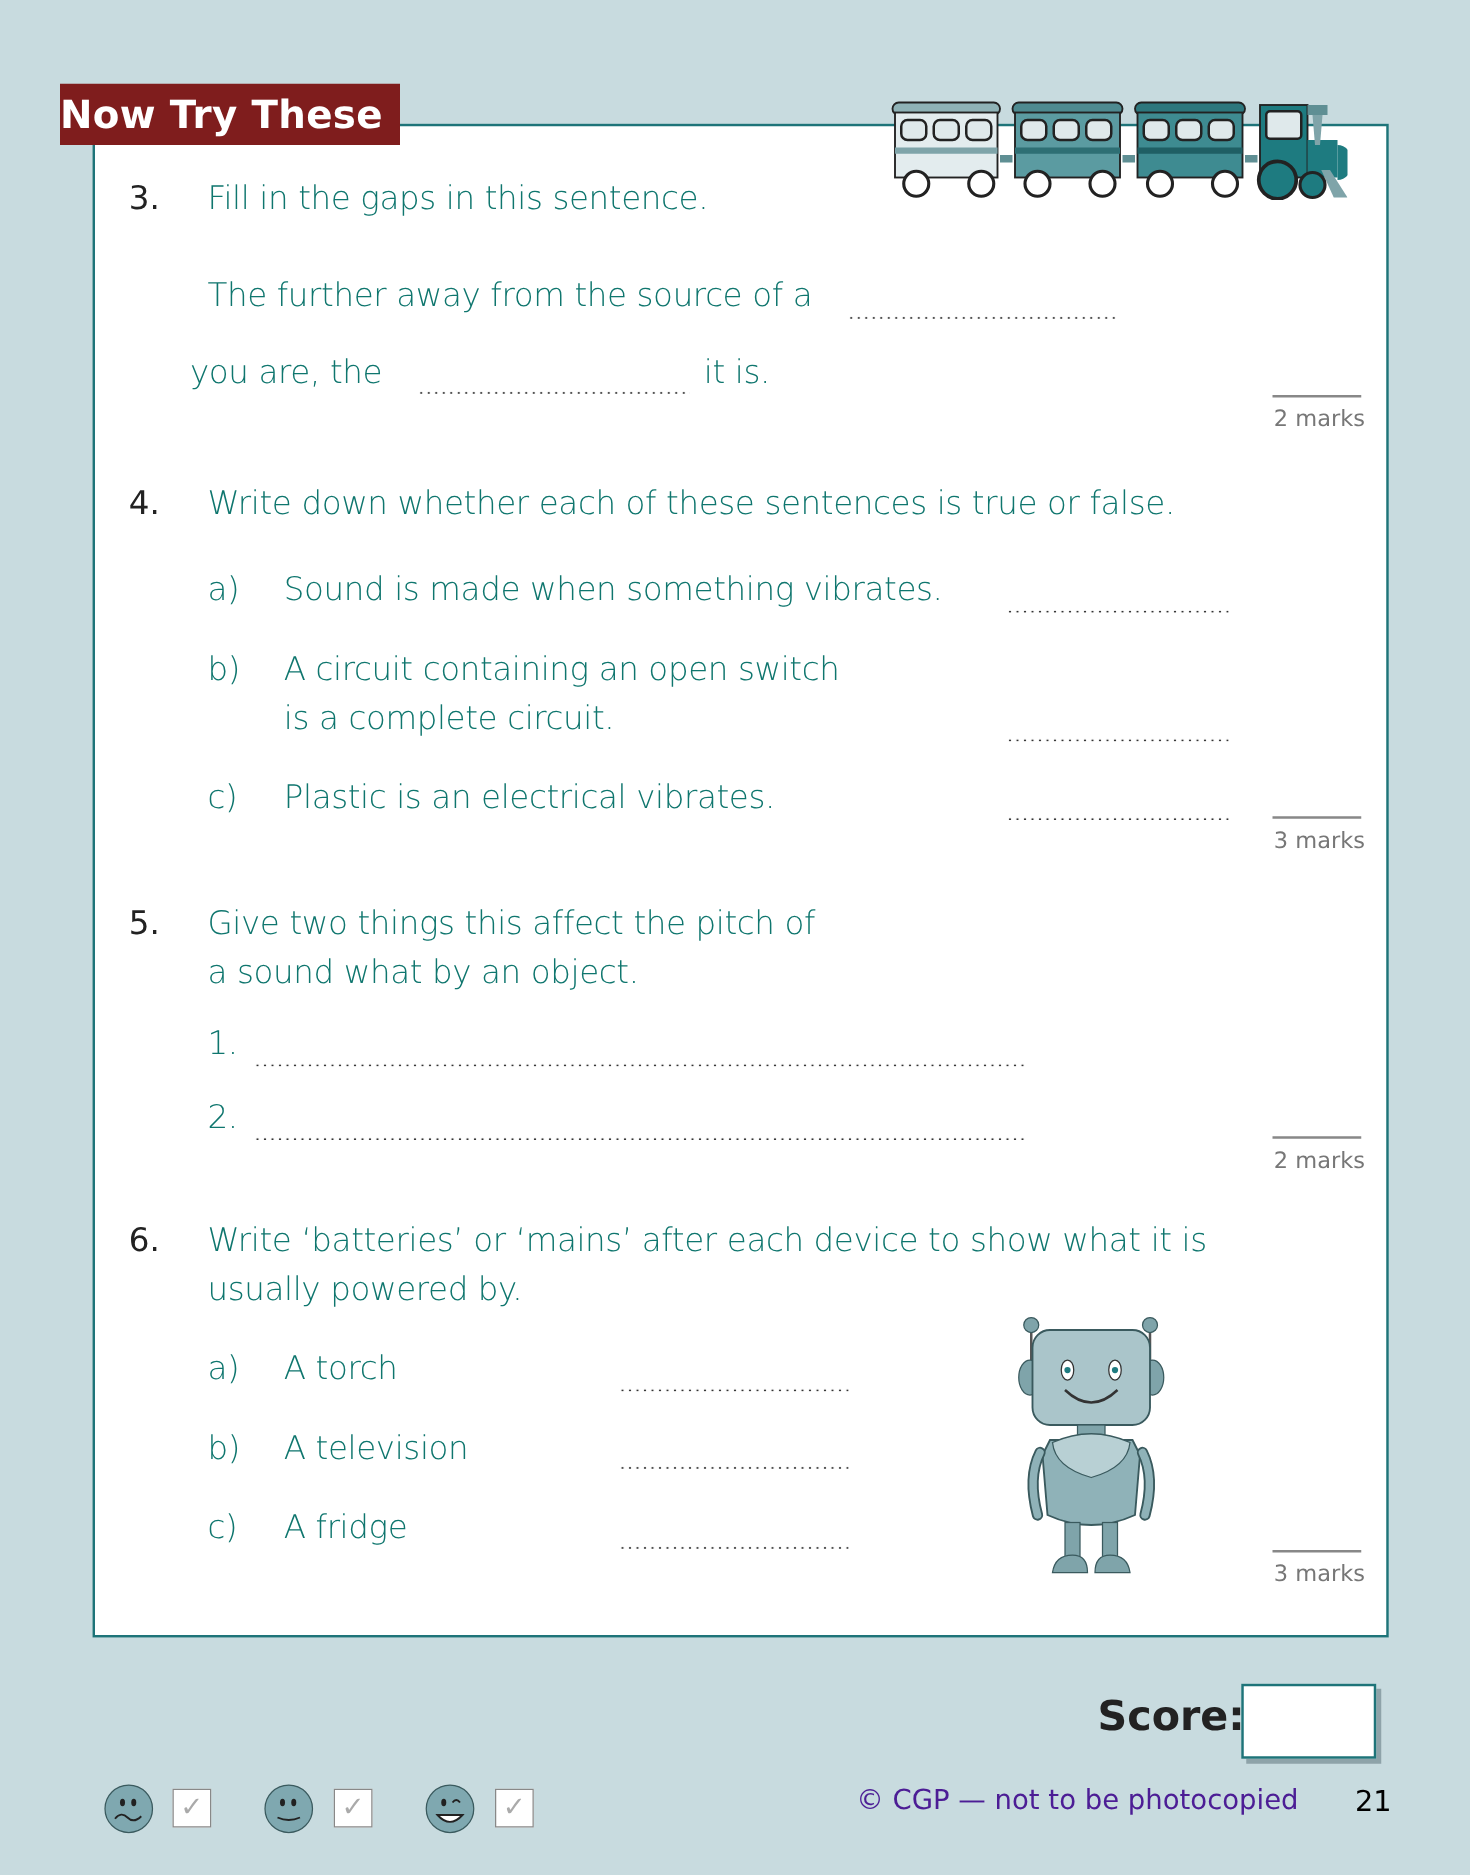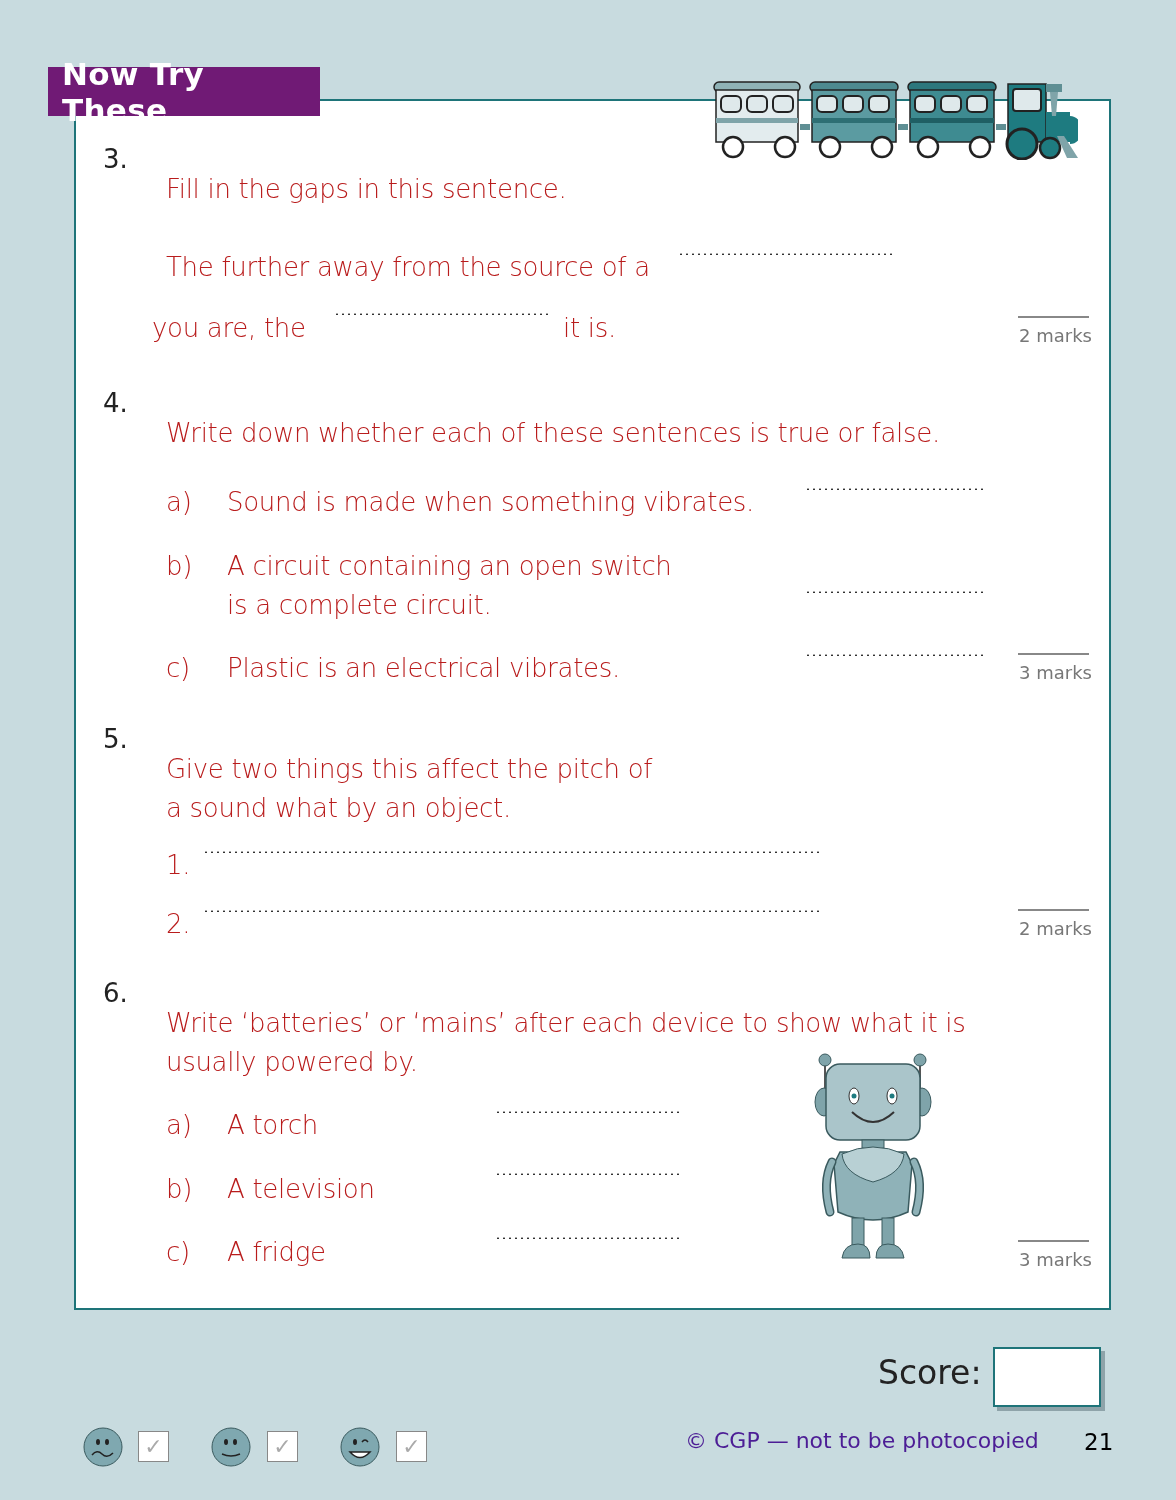--- a/index.html
+++ b/index.html
@@ -9,34 +9,34 @@
     font-family:"DejaVu Sans", sans-serif;
     color:#222;
   }
   .abs { position:absolute; }
   .panel {
     position:absolute; left:74px; top:99px; width:1037px; height:1211px;
     background:#fff; border:2px solid #1e7479; box-sizing:border-box;
   }
   .header-tab {
     position:absolute; left:48px; top:67px; width:272px; height:49px;
-    background:#701a75; color:#fff; font-weight:bold; font-size:31px;
-    display:flex; align-items:center; padding-left:14px; box-sizing:border-box;
+    background:#7f1d1d; color:#fff; font-weight:bold; font-size:31px;
+    display:flex; align-items:center; box-sizing:border-box;
     letter-spacing:0.3px; font-family:"DejaVu Sans", sans-serif;
   }
-  .q-text { position:absolute; font-size:26px; color:#b91c1c; white-space:nowrap; font-family:"DejaVu Sans", sans-serif; font-weight:300; letter-spacing:-0.3px;margin-top:30px;}
+  .q-text { position:absolute; font-size:26px; color:#0f766e; white-space:nowrap; font-family:"DejaVu Sans", sans-serif; font-weight:300; letter-spacing:-0.3px;}
   .q-num { position:absolute; font-size:26px; color:#222; }
   .dots {
     position:absolute; height:2px;
     background-image: radial-gradient(circle, #333 1px, transparent 1.2px);
     background-size:6px 3px; background-repeat:repeat-x;
   }
   .marks-line { position:absolute; width:71px; height:2px; background:#888; left:1018px; }
   .marks-label { position:absolute; left:1019px; font-size:18px; color:#777; white-space:nowrap; }
-  .score-label { position:absolute; left:878px; top:1353px; font-size:33px; font-weight:normal; color:#222; }
+  .score-label { position:absolute; left:878px; top:1353px; font-size:33px; font-weight:bold; color:#222; }
   .score-box {
     position:absolute; left:993px; top:1347px; width:108px; height:60px;
     background:#fff; border:2px solid #1e7479; box-sizing:border-box;
     box-shadow:4px 4px 0 #8ea3a9;
   }
   .footer-copy { position:absolute; left:685px; top:1428px; font-size:22px; color:#4c1d95; white-space:nowrap; }
   .page-num { position:absolute; left:1084px; top:1429px; font-size:23px; color:#000000; }
   .face { position:absolute; width:40px; height:40px; }
   .tickbox {
     position:absolute; width:31px; height:31px; background:#fff; border:1px solid #888; box-sizing:border-box;

